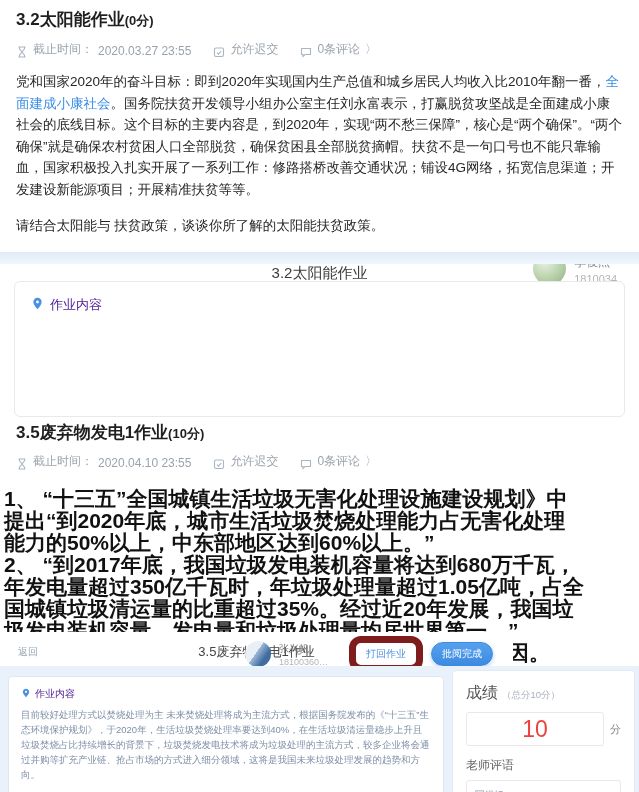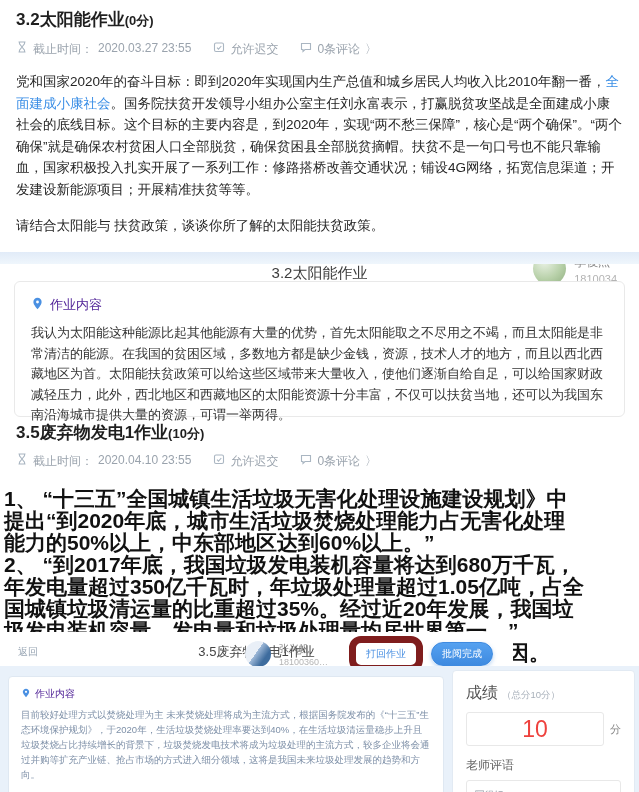--- a/index.html
+++ b/index.html
@@ -7,21 +7,21 @@
     width:639px;height:792px;overflow:hidden;position:relative;background:#fff;
     font-family:"Liberation Sans","DejaVu Sans",sans-serif;
     -webkit-font-smoothing:antialiased;
   }
   
   .sec1{position:absolute;top:0;left:0;right:0;padding:8px 16px 0;box-sizing:border-box;}
   .title-row{display:flex;align-items:baseline;color:#1f1f1f;font-weight:700;}
   .title-main{font-size:17px;}
   .title-sub{font-size:13px;}
   .meta{display:flex;align-items:center;margin-top:10px;color:#9aa3ad;font-size:12px;}
-  .meta .grp{display:flex;align-items:flex-start;gap:5px;margin-right:22px;}
+  .meta .grp{display:flex;align-items:flex-end;gap:5px;margin-right:22px;}
   .meta svg{display:block;}
   .para{margin:13px 0 0;font-size:13.5px;line-height:21.5px;color:#262626;}
   .inline-link{color:#3a8ee6;cursor:pointer;}
   .prompt{margin:15px 0 0;font-size:13.5px;line-height:21px;color:#262626;}
   .subheader{position:relative;margin-top:16px;height:44px;}
   .doc-title-1{position:absolute;left:0;right:0;top:12px;text-align:center;font-size:15px;color:#3c3c3c;}
   .stu{position:absolute;right:6px;top:0;display:flex;gap:8px;align-items:flex-start;}
   .avatar-green{width:33px;height:33px;border-radius:50%;flex:0 0 auto;
     background:radial-gradient(circle at 35% 30%, #e9f1e3, #b7d0a8 55%, #8fae80);}
   .stu-meta{display:flex;flex-direction:column;gap:2px;padding-top:2px;}
@@ -131,21 +131,20 @@
 <div class="card1">
   <div class="card-head">
     <span>
       <svg width="13" height="13" viewBox="0 0 12 12">
           <path fill="#4a90e2" d="M6 .8C3.9.8 2.2 2.5 2.2 4.6c0 2.8 3.8 6.6 3.8 6.6s3.8-3.8 3.8-6.6C9.8 2.5 8.1.8 6 .8z"></path>
           <circle cx="6" cy="4.6" r="1.3" fill="#fff"></circle>
         </svg>
     </span>
     <span>作业内容</span>
   </div>
-  <div class="card-text">我认为太阳能这种能源比起其他能源有大量的优势，首先太阳能取之不尽用之不竭，而且太阳能是非常清洁的能源。在我国的贫困区域，多数地方都是缺少金钱，资源，技术人才的地方，而且以西北西藏地区为首。太阳能扶贫政策可以给这些区域带来大量收入，使他们逐渐自给自足，可以给国家财政减轻压力，此外，西北地区和西藏地区的太阳能资源十分丰富，不仅可以扶贫当地，还可以为我国东南沿海城市提供大量的资源，可谓一举两得。</div>
 </div>
 
 <div class="sec2">
   <div class="title-row">
     <span class="title-main">3.5废弃物发电1作业</span>
     <span class="title-sub">(10分)</span>
   </div>
   <div class="meta">
     <span class="grp">
       <span>

